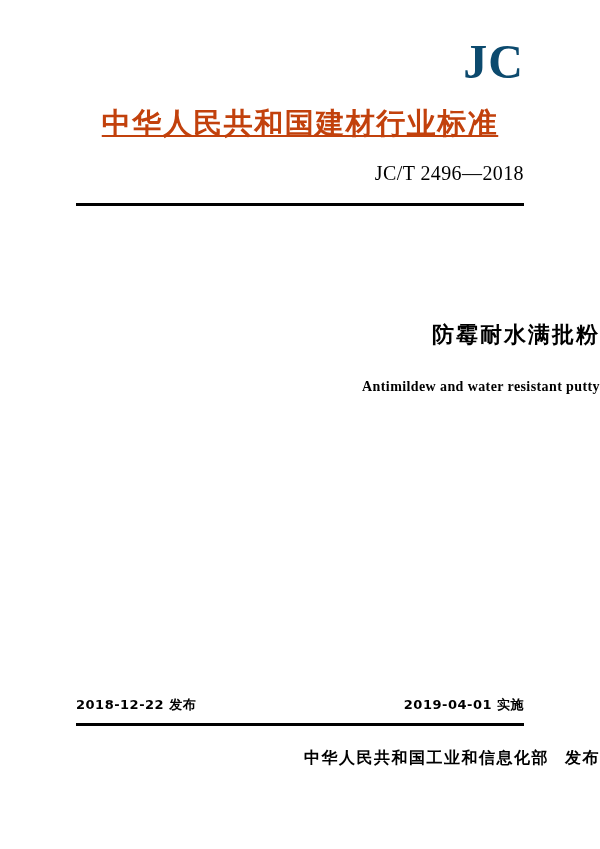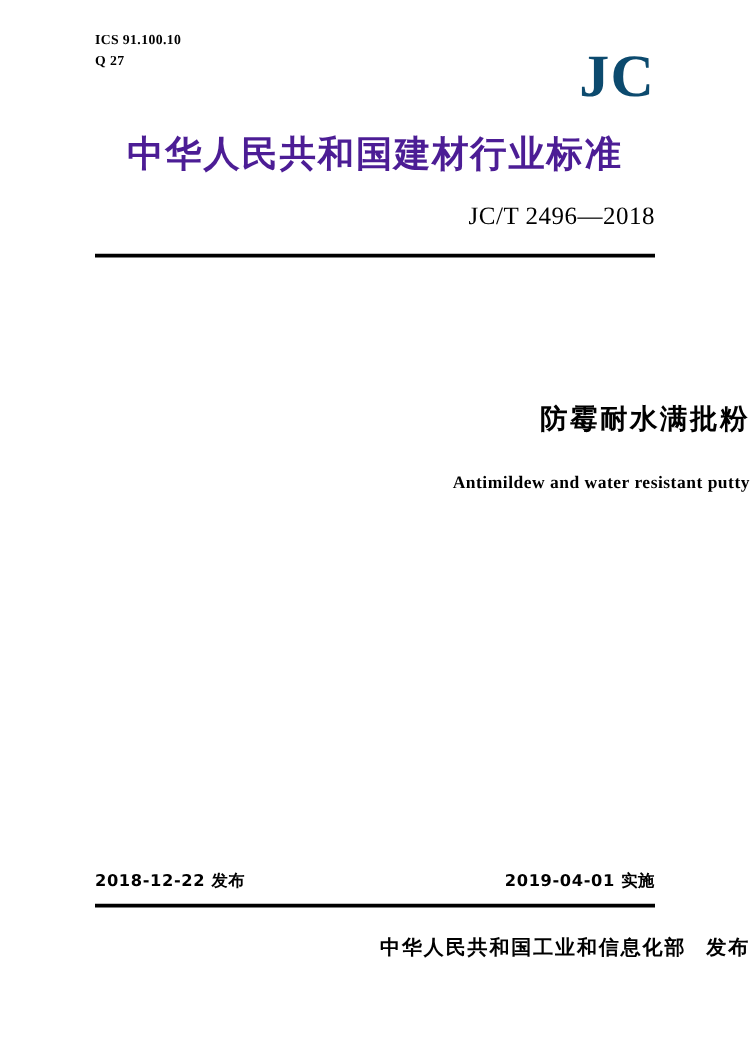--- a/index.html
+++ b/index.html
@@ -60,21 +60,22 @@
   .std-title {
     position: absolute;
     left: 0;
     top: 104px;
     width: 600px;
     text-align: center;
     font-family: "DejaVu Sans", sans-serif;
     font-weight: bold;
     font-size: 29px;
     letter-spacing: 1.5px;
-    color: #4c1d95;
+    color: #c2410c;
+    text-decoration: underline;
   }
 
   
   .std-number {
     position: absolute;
     right: 76px;
     top: 162px;
     font-family: "Liberation Serif", serif;
     font-size: 20px;
     letter-spacing: 0.4px;
@@ -177,24 +178,20 @@
   .publisher .pub-verb {
     margin-left: 16px;
   }
 </style>
 </head>
 <body>
 
 <div class="page">
 
   <div class="header-row">
-    <div class="ics-block">
-      <div>ICS 91.100.10</div>
-      <div>Q 27</div>
-    </div>
     <div class="jc-logo">JC</div>
   </div>
 
   <div class="std-title">中华人民共和国建材行业标准</div>
 
   <div class="std-number">JC/T 2496—2018</div>
 
   <div class="rule-top"></div>
 
   <div class="doc-title-cn">防霉耐水满批粉</div>

